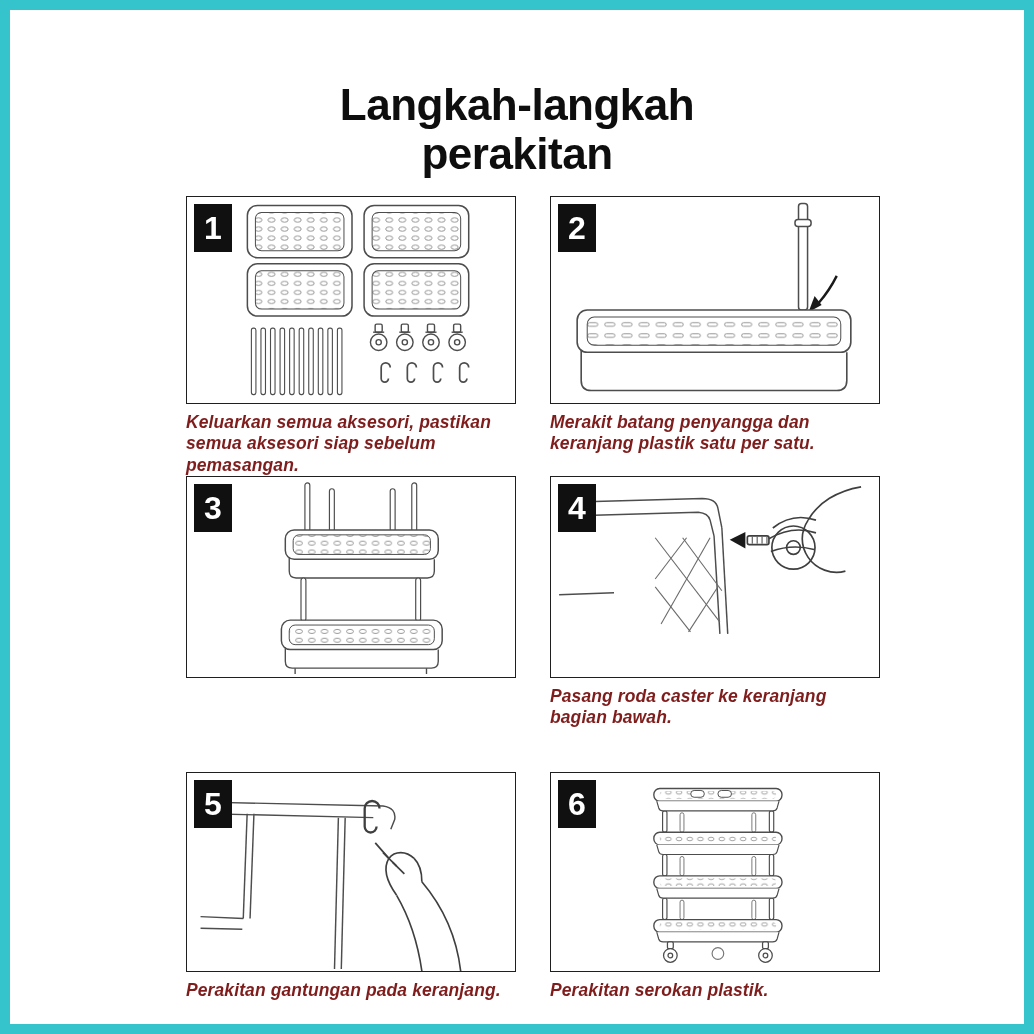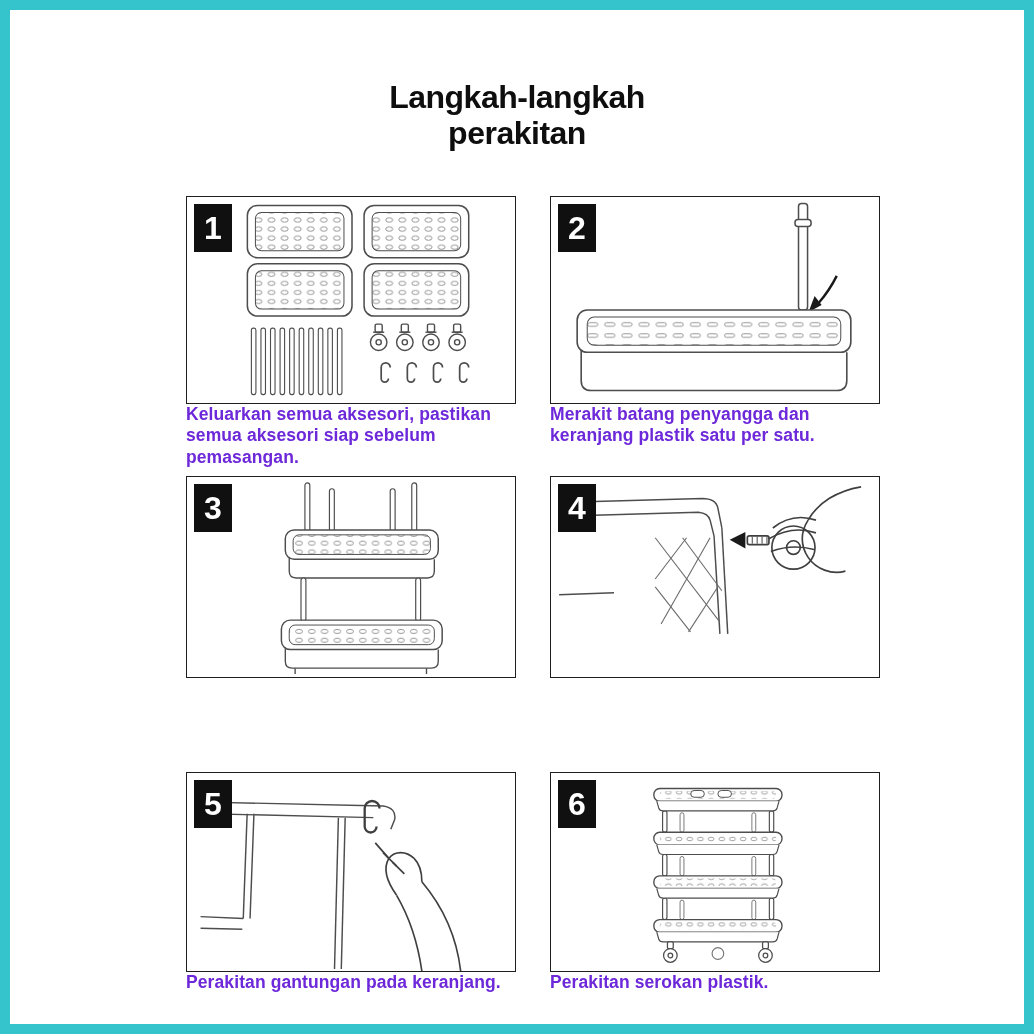--- a/index.html
+++ b/index.html
@@ -13,21 +13,21 @@
     overflow:hidden;
   }
   .sticker{
     position:absolute;left:-10px;top:12px;
     width:126px;height:106px;
     background:#ffffff;border-radius:16px;
   }
   .title{
     position:absolute;top:70px;left:0;width:100%;
     text-align:center;color:#0e0e0e;
-    font-weight:800;font-size:32px;line-height:1.12;
+    font-weight:800;font-size:44px;line-height:1.12;
     letter-spacing:-0.5px;
   }
   .card{position:absolute;width:330px;}
   .c1{left:176px}.c2{left:540px}
   .r1{top:186px}.r2{top:466px}.r3{top:762px}
   .ill{
     position:relative;box-sizing:border-box;
     width:330px;background:#fff;
     border:1.5px solid #1f1f1f;
   }
@@ -35,22 +35,23 @@
   .r2 .ill{height:202px}
   .r3 .ill{height:200px}
   .badge{
     position:absolute;top:7px;left:7px;
     width:38px;height:48px;background:#101010;color:#ffffff;
     display:flex;align-items:center;justify-content:center;
     font-size:32px;font-weight:700;z-index:2;
   }
   .ill svg{display:block;width:100%;height:100%;}
   .caption{
+    margin-top:8px;
     font-size:17.5px;font-weight:700;line-height:1.22;
-    color:#6d28d9;letter-spacing:0.1px;
+    color:#7f1d1d;letter-spacing:0.1px;font-style:italic;
   }
 </style>
 </head>
 <body>
 
 <div class="page">
 
   <div class="sticker"></div>
 
   <div class="title">
@@ -217,20 +218,21 @@
         </g>
         <g fill="none" stroke="#3f3f3f" stroke-width="1.7">
           <path d="M312,10 C 288,14 268,26 258,44"></path>
           <path d="M258,44 C 250,56 250,70 258,82 C 266,94 282,100 296,96"></path>
           <path d="M222,52 q20,-16 44,-8"></path>
           <path d="M218,63 q24,-14 48,-6"></path>
           <path d="M220,76 q22,-8 44,-2"></path>
         </g>
       </svg>
     </div>
+    <div class="caption">Pasang roda caster ke keranjang bagian bawah.</div>
   </div>
 
   <div class="card c1 r3">
     <div class="ill">
       <div class="badge">5</div>
       <svg viewBox="0 0 326 204">
         <g fill="none" stroke="#4d4d4d" stroke-width="1.5">
           <path d="M16,30 L196,34 q14,2 12,14 l-4,10"></path>
           <path d="M16,42 L186,46"></path>
           <path d="M16,30 q-6,6 0,12"></path>

